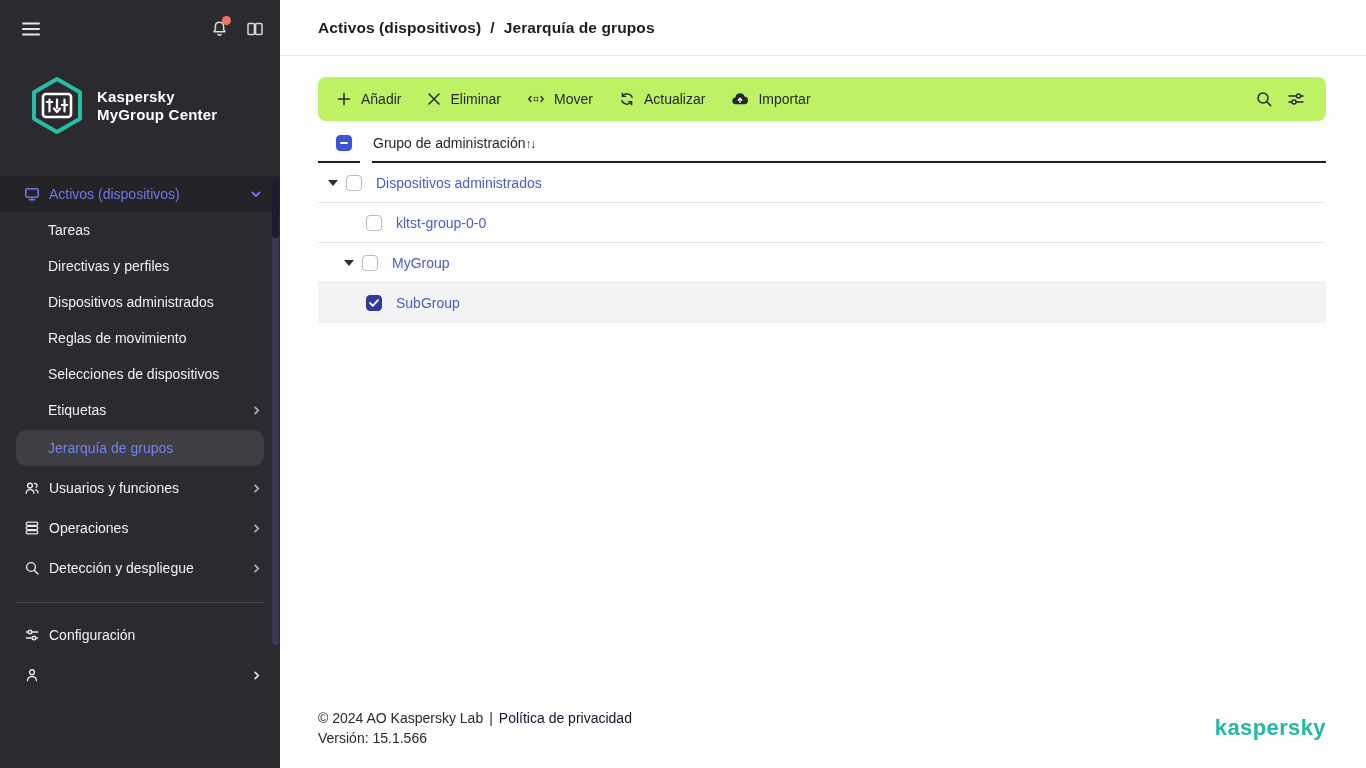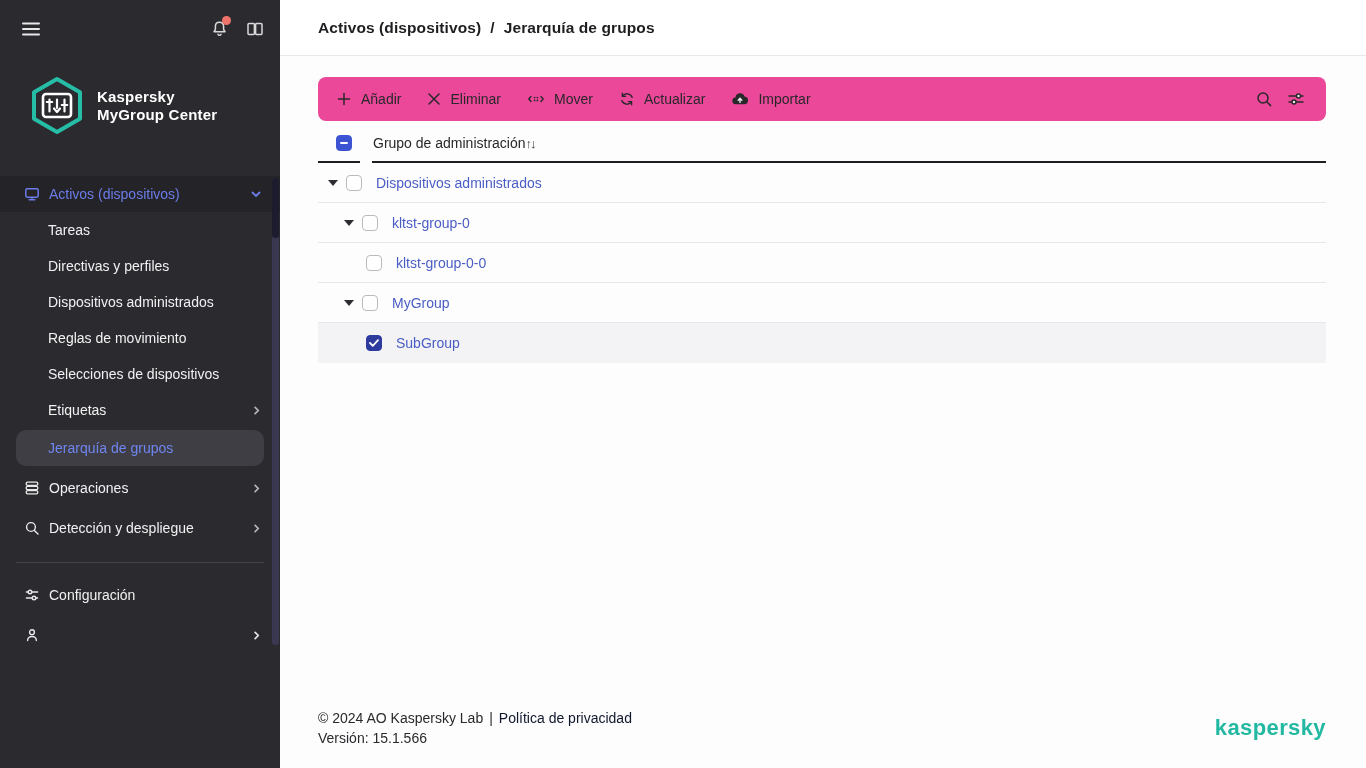--- a/index.html
+++ b/index.html
@@ -30,21 +30,21 @@
   .sb-scrollbar { position:absolute; top:178px; right:1px; width:7px; height:467px; background:#3a3850; border-radius:3px; }
   .sb-scroll-thumb { width:7px; height:60px; background:#1d1b2e; border-radius:3px; }
 
   
   .main { flex:1; display:flex; flex-direction:column; background:#fdfdfe; height:768px; }
   .page-header { height:56px; flex:none; display:flex; align-items:center; padding-left:38px; border-bottom:1px solid #e9e9eb; background:#fff; }
   .breadcrumb { display:flex; align-items:center; gap:9px; font-size:15.5px; font-weight:bold; color:#1e1e21; letter-spacing:.1px; }
   .crumb-link { cursor:pointer; }
   .content { flex:1; display:flex; flex-direction:column; padding:21px 40px 0 38px; }
 
-  .toolbar { height:44px; flex:none; background:#ec4899; border-radius:8px; display:flex; align-items:center; padding:0 14px 0 18px; }
+  .toolbar { height:44px; flex:none; background:#bef264; border-radius:8px; display:flex; align-items:center; padding:0 14px 0 18px; }
   .tb-btn { display:flex; align-items:center; gap:9px; font-size:14px; color:#28282b; margin-right:26px; cursor:pointer; white-space:nowrap; }
   .tb-spacer { flex:1; }
   .tb-iconbtn { width:32px; height:32px; display:flex; align-items:center; justify-content:center; cursor:pointer; }
 
   .thead { display:flex; align-items:center; height:36px; margin-top:4px; }
   .thead-cb-cell { width:42px; display:flex; align-items:center; padding-left:18px; }
   .thead-label { display:flex; align-items:center; margin-left:13px; font-size:14px; color:#28282b; cursor:pointer; }
   .sort-glyph { font-size:13px; color:#3a3a3e; letter-spacing:-2px; }
   .thead-lines { display:flex; height:2px; }
   .thl-a { width:42px; background:#1f1f23; }
@@ -152,20 +152,35 @@
             <path d="M4.5 2.5L8 6l-3.5 3.5" fill="none" stroke="#b9b9bd" stroke-width="1.8" stroke-linecap="round" stroke-linejoin="round"></path>
           </svg>
         </span>
     </div>
     <div class="nav-pill">
       <span>Jerarquía de grupos</span>
     </div>
     <div class="nav-item nav-sect">
       <span class="ni-icon">
         <svg width="16" height="16" viewBox="0 0 16 16">
+            <circle cx="6" cy="5.6" r="2.4" fill="none" stroke="#e8e8e9" stroke-width="1.4"></circle>
+            <path d="M2.2 13.2c0-2.1 1.7-3.6 3.8-3.6s3.8 1.5 3.8 3.6" fill="none" stroke="#e8e8e9" stroke-width="1.4" stroke-linecap="round"></path>
+            <path d="M10.6 3.5a2.1 2.1 0 011.5 3.8M11.6 9.8c1.4.4 2.3 1.5 2.3 3" fill="none" stroke="#e8e8e9" stroke-width="1.4" stroke-linecap="round"></path>
+          </svg>
+      </span>
+      <span class="ni-label">Usuarios y funciones</span>
+      <span class="chev">
+          <svg width="11" height="11" viewBox="0 0 12 12">
+            <path d="M4.5 2.5L8 6l-3.5 3.5" fill="none" stroke="#b9b9bd" stroke-width="1.8" stroke-linecap="round" stroke-linejoin="round"></path>
+          </svg>
+        </span>
+    </div>
+    <div class="nav-item nav-sect">
+      <span class="ni-icon">
+        <svg width="16" height="16" viewBox="0 0 16 16">
             <rect x="2.2" y="2.2" width="11.6" height="3.2" rx="1.4" fill="none" stroke="#e8e8e9" stroke-width="1.3"></rect>
             <rect x="2.2" y="6.4" width="11.6" height="3.2" rx="1.4" fill="none" stroke="#e8e8e9" stroke-width="1.3"></rect>
             <rect x="2.2" y="10.6" width="11.6" height="3.2" rx="1.4" fill="none" stroke="#e8e8e9" stroke-width="1.3"></rect>
           </svg>
       </span>
       <span class="ni-label">Operaciones</span>
       <span class="chev">
           <svg width="11" height="11" viewBox="0 0 12 12">
             <path d="M4.5 2.5L8 6l-3.5 3.5" fill="none" stroke="#b9b9bd" stroke-width="1.8" stroke-linecap="round" stroke-linejoin="round"></path>
           </svg>
@@ -300,27 +315,20 @@
         <div class="thl-gap"></div>
         <div class="thl-b"></div>
     </div>
 
     <div class="trow">
       <span class="exp-slot">
           <span class="tri-down"></span>
         </span>
       <span class="cb"></span>
       <a class="tlink">Dispositivos administrados</a>
-    </div>
-    <div class="trow">
-      <span class="exp-slot ind-1">
-          <span class="tri-down"></span>
-        </span>
-      <span class="cb"></span>
-      <a class="tlink">kltst-group-0</a>
     </div>
     <div class="trow">
       <span class="exp-slot leaf ind-2"></span>
       <span class="cb"></span>
       <a class="tlink">kltst-group-0-0</a>
     </div>
     <div class="trow">
       <span class="exp-slot ind-1">
           <span class="tri-down"></span>
         </span>

